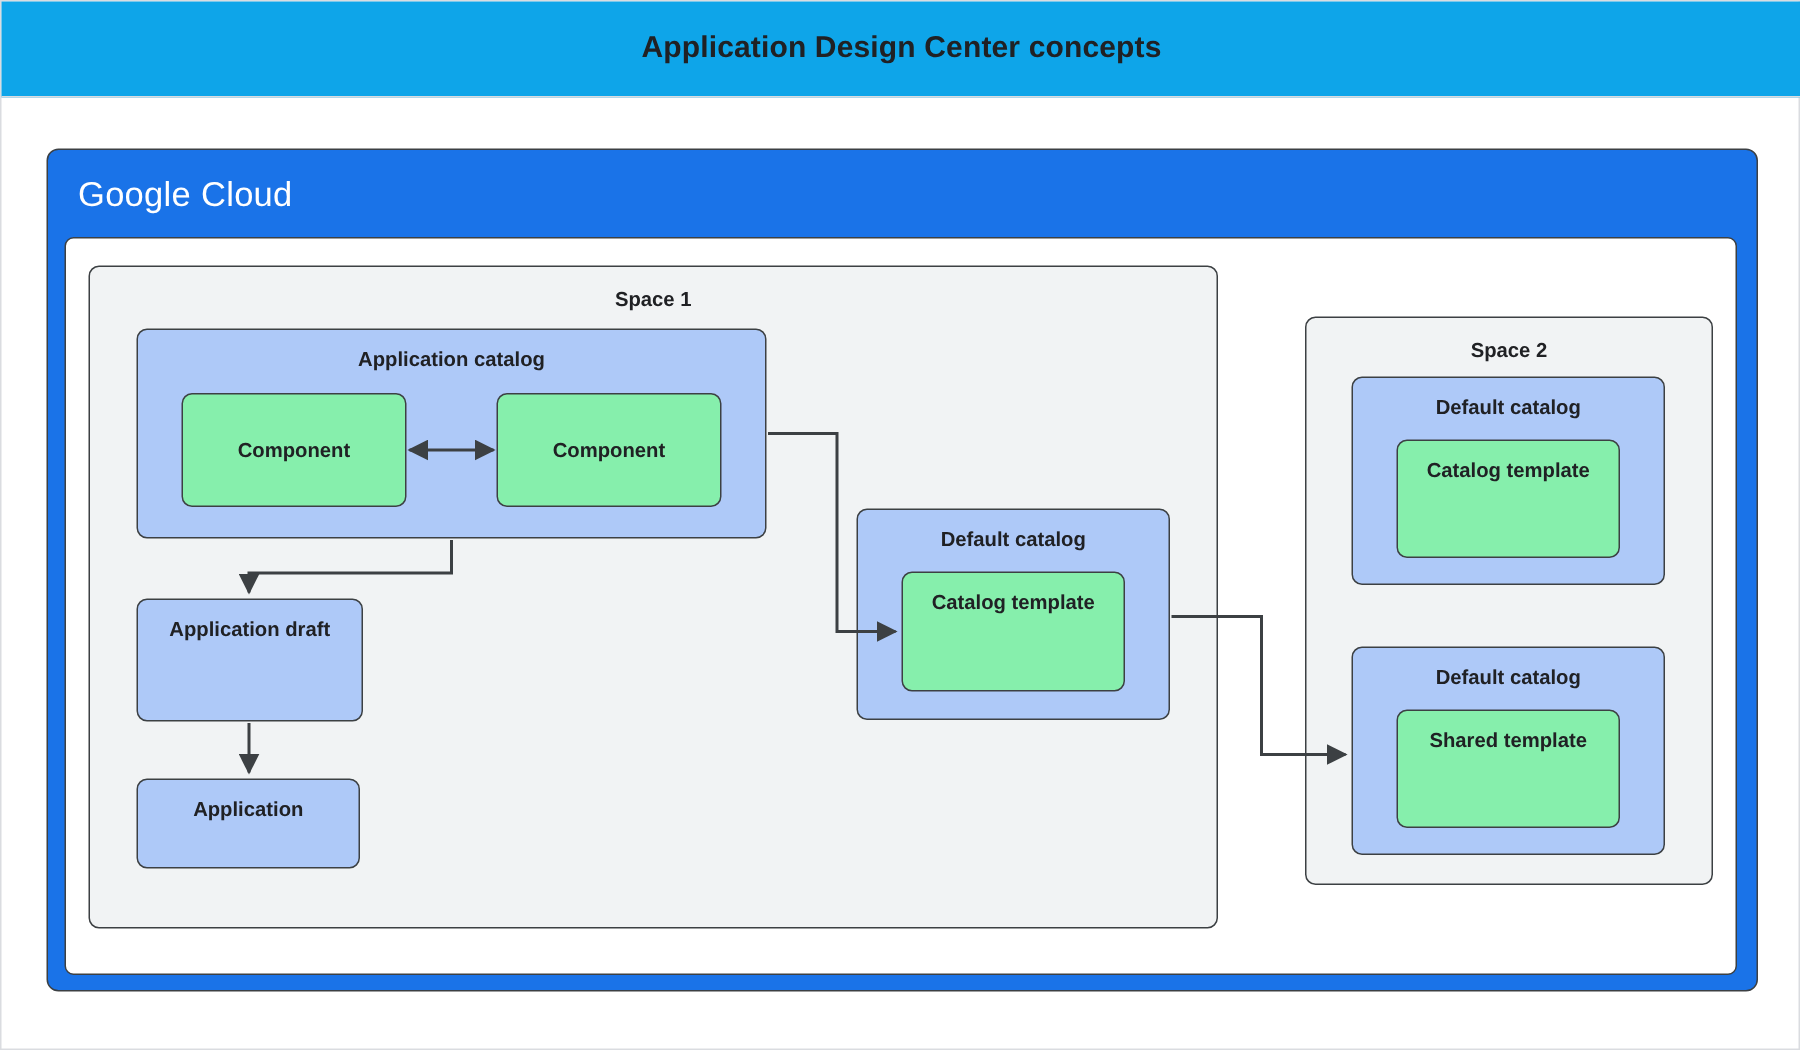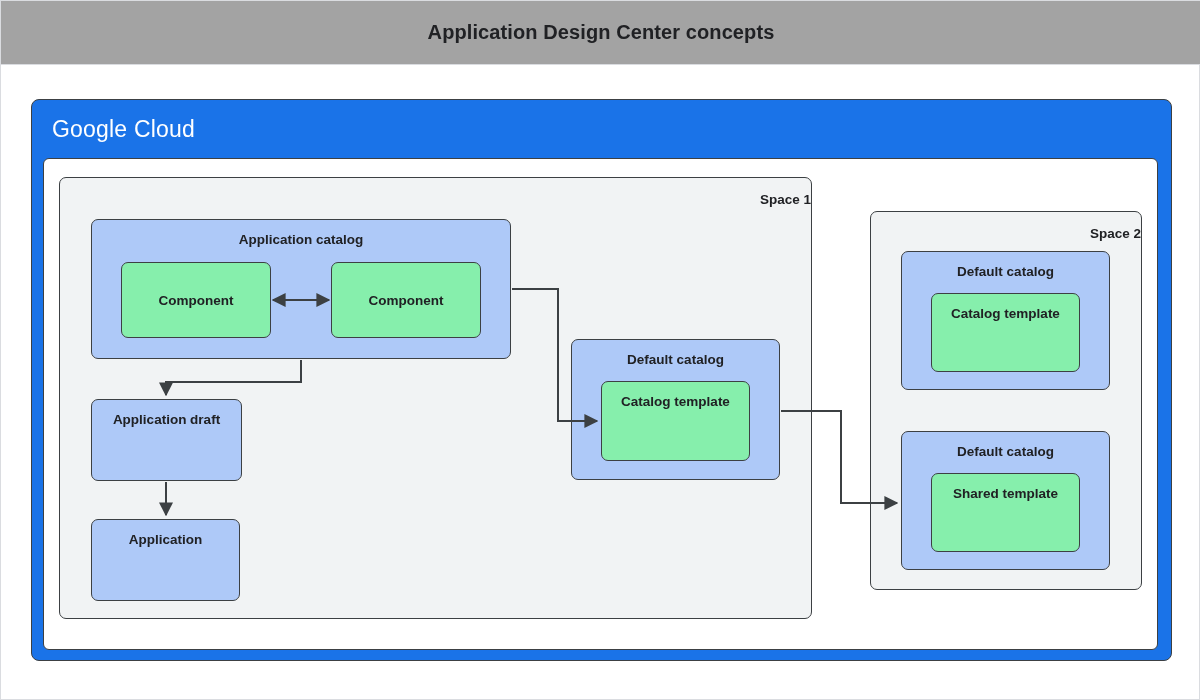--- a/index.html
+++ b/index.html
@@ -18,21 +18,21 @@
     height: 700px;
     background: #ffffff;
     border: 1px solid #dadce0;
   }
 
   
   .titlebar {
     position: absolute;
     left: 0; top: 0;
     width: 1200px; height: 64px;
-    background: #a3a3a3;
+    background: #0ea5e9;
     border-bottom: 1px solid #dadce0;
     display: flex;
     align-items: center;
     justify-content: center;
   }
   .titlebar .title {
     font-size: 20px;
     font-weight: bold;
     color: #202124;
     letter-spacing: .1px;
@@ -70,21 +70,21 @@
   
   .space {
     position: absolute;
     background: #f1f3f4;
     border: 1.6px solid #3c4043;
     border-radius: 7px;
   }
   .space > .space-title {
     position: absolute;
     left: 0; right: 0; top: 14px;
-    text-align: right;
+    text-align: center;
     font-size: 13.5px;
     font-weight: bold;
     color: #202124;
   }
   #space-1 { left: 58px;  top: 176px; width: 753px; height: 442px; }
   #space-2 { left: 869px; top: 210px; width: 272px; height: 379px; }
 
   
   .node {
     position: absolute;
@@ -106,21 +106,21 @@
   .node.centered > .node-title {
     top: 50%;
     transform: translateY(-50%);
   }
 
   
   #app-template    { left: 90px;  top: 218px; width: 420px; height: 140px; }
   #component-a     { left: 120px; top: 261px; width: 150px; height: 76px; }
   #component-b     { left: 330px; top: 261px; width: 150px; height: 76px; }
   #app-draft       { left: 90px;  top: 398px; width: 151px; height: 82px; }
-  #application     { left: 90px;  top: 518px; width: 149px; height: 82px; }
+  #application     { left: 90px;  top: 518px; width: 149px; height: 60px; }
   #default-catalog-1 { left: 570px; top: 338px; width: 209px; height: 141px; }
   #catalog-template-1 { left: 600px; top: 380px; width: 149px; height: 80px; }
 
   
   #default-catalog-2  { left: 900px; top: 250px; width: 209px; height: 139px; }
   #catalog-template-2 { left: 930px; top: 292px; width: 149px; height: 79px; }
   #shared-catalog     { left: 900px; top: 430px; width: 209px; height: 139px; }
   #shared-template    { left: 930px; top: 472px; width: 149px; height: 79px; }
 
   

